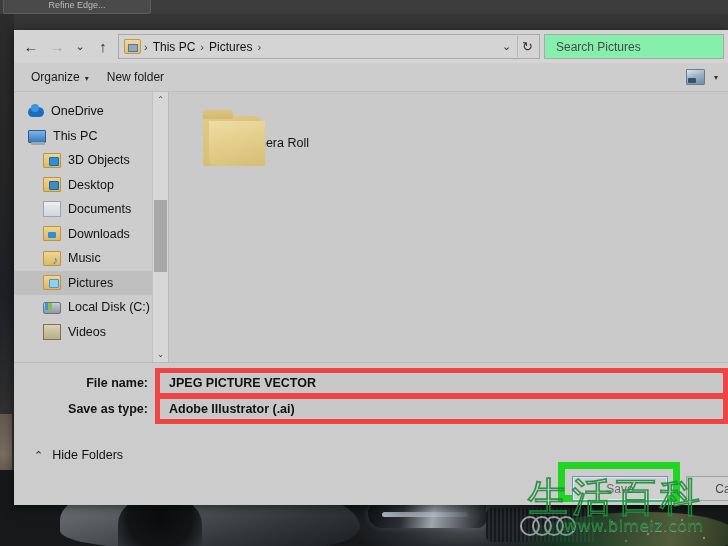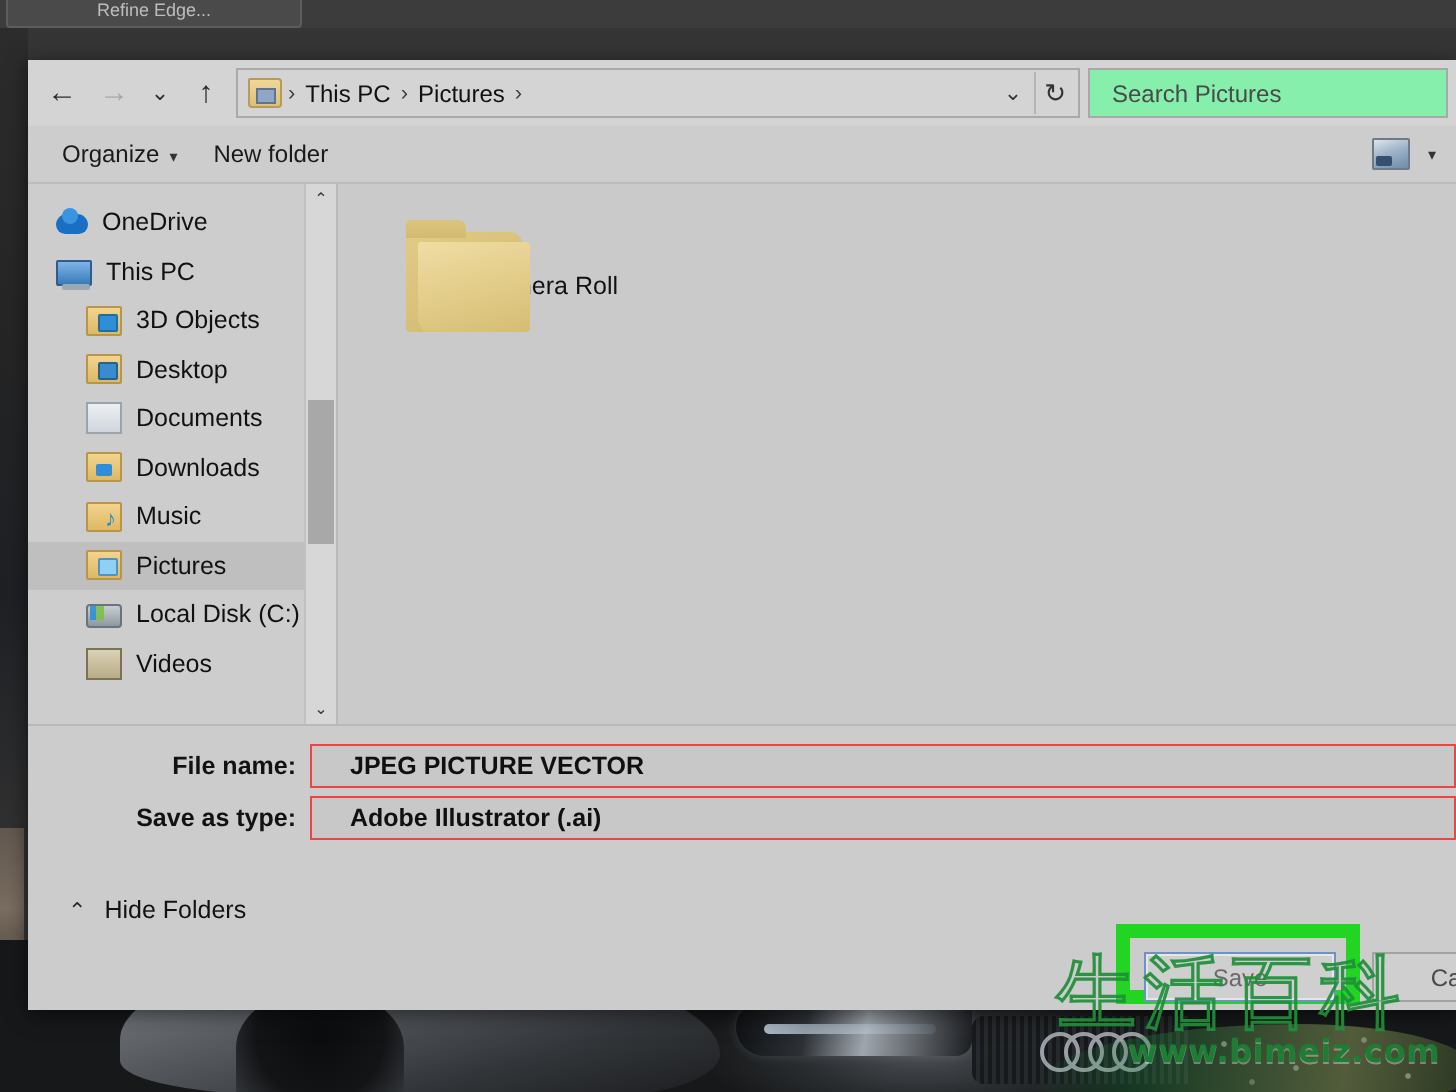--- a/index.html
+++ b/index.html
@@ -538,24 +538,24 @@
     padding-right: 7px;
     font-size: 12.5px;
     color: #121212;
     white-space: nowrap;
     flex: none;
   }
   .form-field {
     flex: 1;
     height: 20px;
     background: #c8c8c8;
-    border: 1px solid #ef4444;
-    display: flex;
-    align-items: center;
-    padding-left: 19px;
+    border: 5px solid #ef4444;
+    display: flex;
+    align-items: center;
+    padding-left: 9px;
     margin-right: 0;
   }
   .form-field-text {
     font-size: 12.5px;
     color: #101010;
     white-space: nowrap;
     overflow: hidden;
   }
 
   
@@ -632,21 +632,21 @@
     -webkit-text-stroke: 1.6px #1f8f3a;
     letter-spacing: 4px;
     line-height: 42px;
     white-space: nowrap;
     opacity: .92;
   }
   #watermark-url {
     position: absolute;
     left: 36px; top: 40px;
     font-size: 16px;
-    font-weight: bold;
+    font-weight: normal;
     color: #1d7d34;
     font-family: "DejaVu Sans", sans-serif;
     letter-spacing: .3px;
     text-shadow: 0 1px 0 rgba(255,255,255,.35);
   }
   #watermark-swoosh {
     position: absolute;
     left: -10px; top: 36px;
     width: 220px; height: 40px;
     background: linear-gradient(100deg, rgba(20,120,50,.0) 0%, rgba(25,135,60,.55) 25%, rgba(190,215,120,.65) 70%, rgba(120,170,70,.35) 100%);

